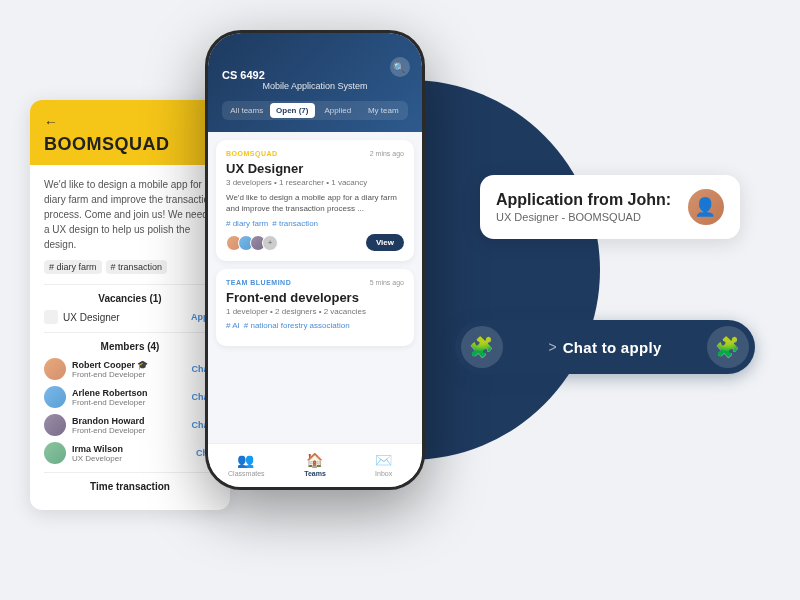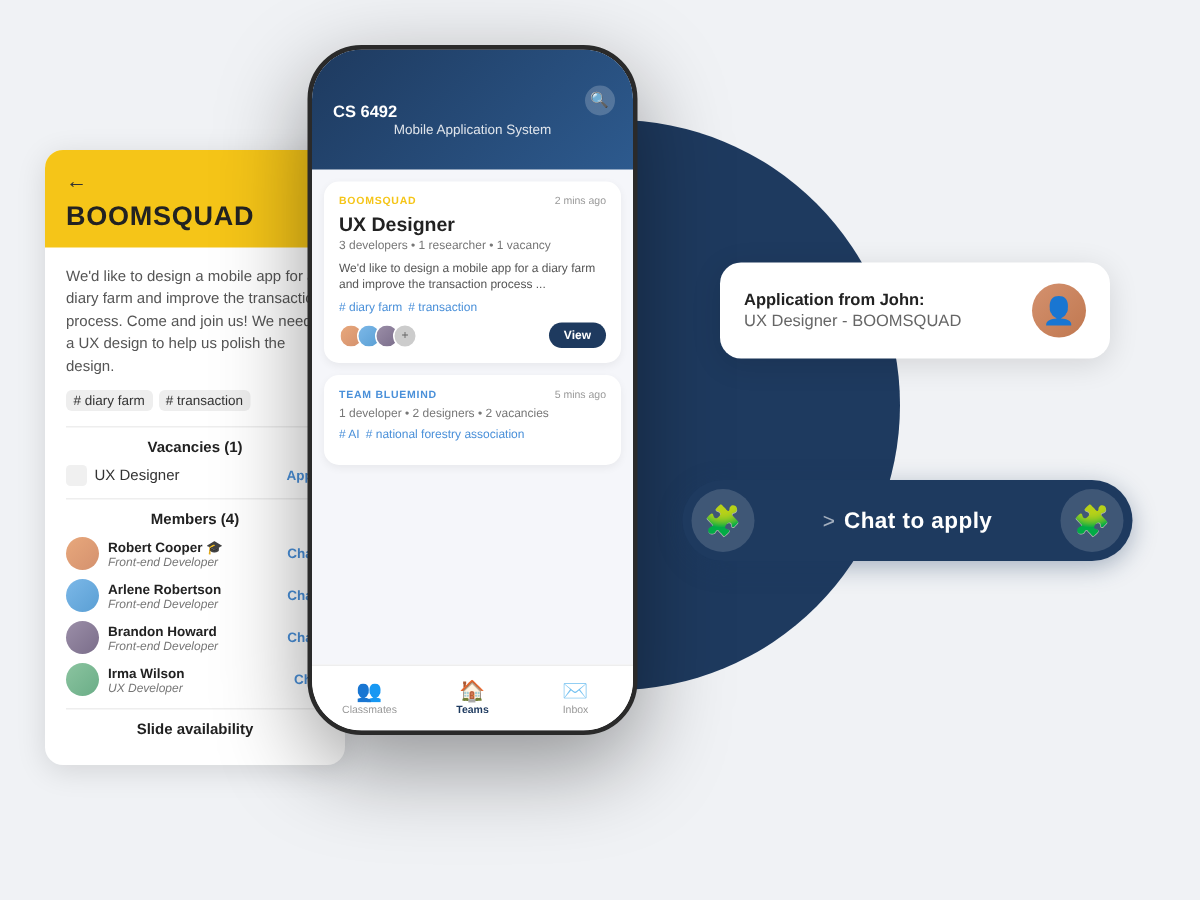--- a/index.html
+++ b/index.html
@@ -128,21 +128,20 @@
 
     .member-name {
       font-size: 9px;
       font-weight: 600;
       color: #222;
     }
 
     .member-role {
       font-size: 8px;
       color: #777;
-      font-style: italic;
     }
 
     .member-chat {
       font-size: 9px;
       color: #4a90d9;
       font-weight: 600;
     }
 
     
     .phone {
@@ -369,21 +368,21 @@
       align-items: center;
       z-index: 4;
       min-width: 260px;
     }
 
     .application-text {
       flex: 1;
     }
 
     .application-title {
-      font-size: 11px;
+      font-size: 16px;
       font-weight: 700;
       color: #222;
       margin-bottom: 2px;
     }
 
     .application-subtitle {
       font-size: 11px;
       color: #666;
     }
 
@@ -535,32 +534,38 @@
     </div>
     <div class="member-item">
       <div class="member-avatar av4"></div>
       <div class="member-info">
         <div class="member-name">Irma Wilson</div>
         <div class="member-role">UX Developer</div>
       </div>
       <span class="member-chat">Chat</span>
     </div>
     <div class="divider"></div>
-    <div class="section-title">Slide availability</div>
+    <div class="section-title">Time transaction</div>
   </div>
 </div>
 
 <div class="phone">
   <div class="phone-inner">
 
     <div class="phone-header">
       <div class="phone-status-bar"></div>
       <div class="phone-search-icon">🔍</div>
       <div class="phone-course-title">CS 6492</div>
       <div class="phone-course-subtitle">Mobile Application System</div>
+      <div class="phone-tabs">
+        <div class="phone-tab">All teams</div>
+        <div class="phone-tab active">Open (7)</div>
+        <div class="phone-tab">Applied</div>
+        <div class="phone-tab">My team</div>
+      </div>
     </div>
 
     <div class="phone-content">
 
       <div class="team-card">
         <div class="team-card-header">
           <span class="team-label">BOOMSQUAD</span>
           <span class="team-time">2 mins ago</span>
         </div>
         <div class="team-name">UX Designer</div>
@@ -579,20 +584,21 @@
           </div>
           <button class="view-btn">View</button>
         </div>
       </div>
 
       <div class="team-card">
         <div class="team-card-header">
           <span class="team-label blue">TEAM BLUEMIND</span>
           <span class="team-time">5 mins ago</span>
         </div>
+        <div class="team-name">Front-end developers</div>
         <div class="team-slots">1 developer • 2 designers • 2 vacancies</div>
         <div class="team-tags">
           <span class="team-tag"># AI</span>
           <span class="team-tag"># national forestry association</span>
         </div>
       </div>
     </div>
 
     <div class="phone-nav">
       <div class="phone-nav-item">

